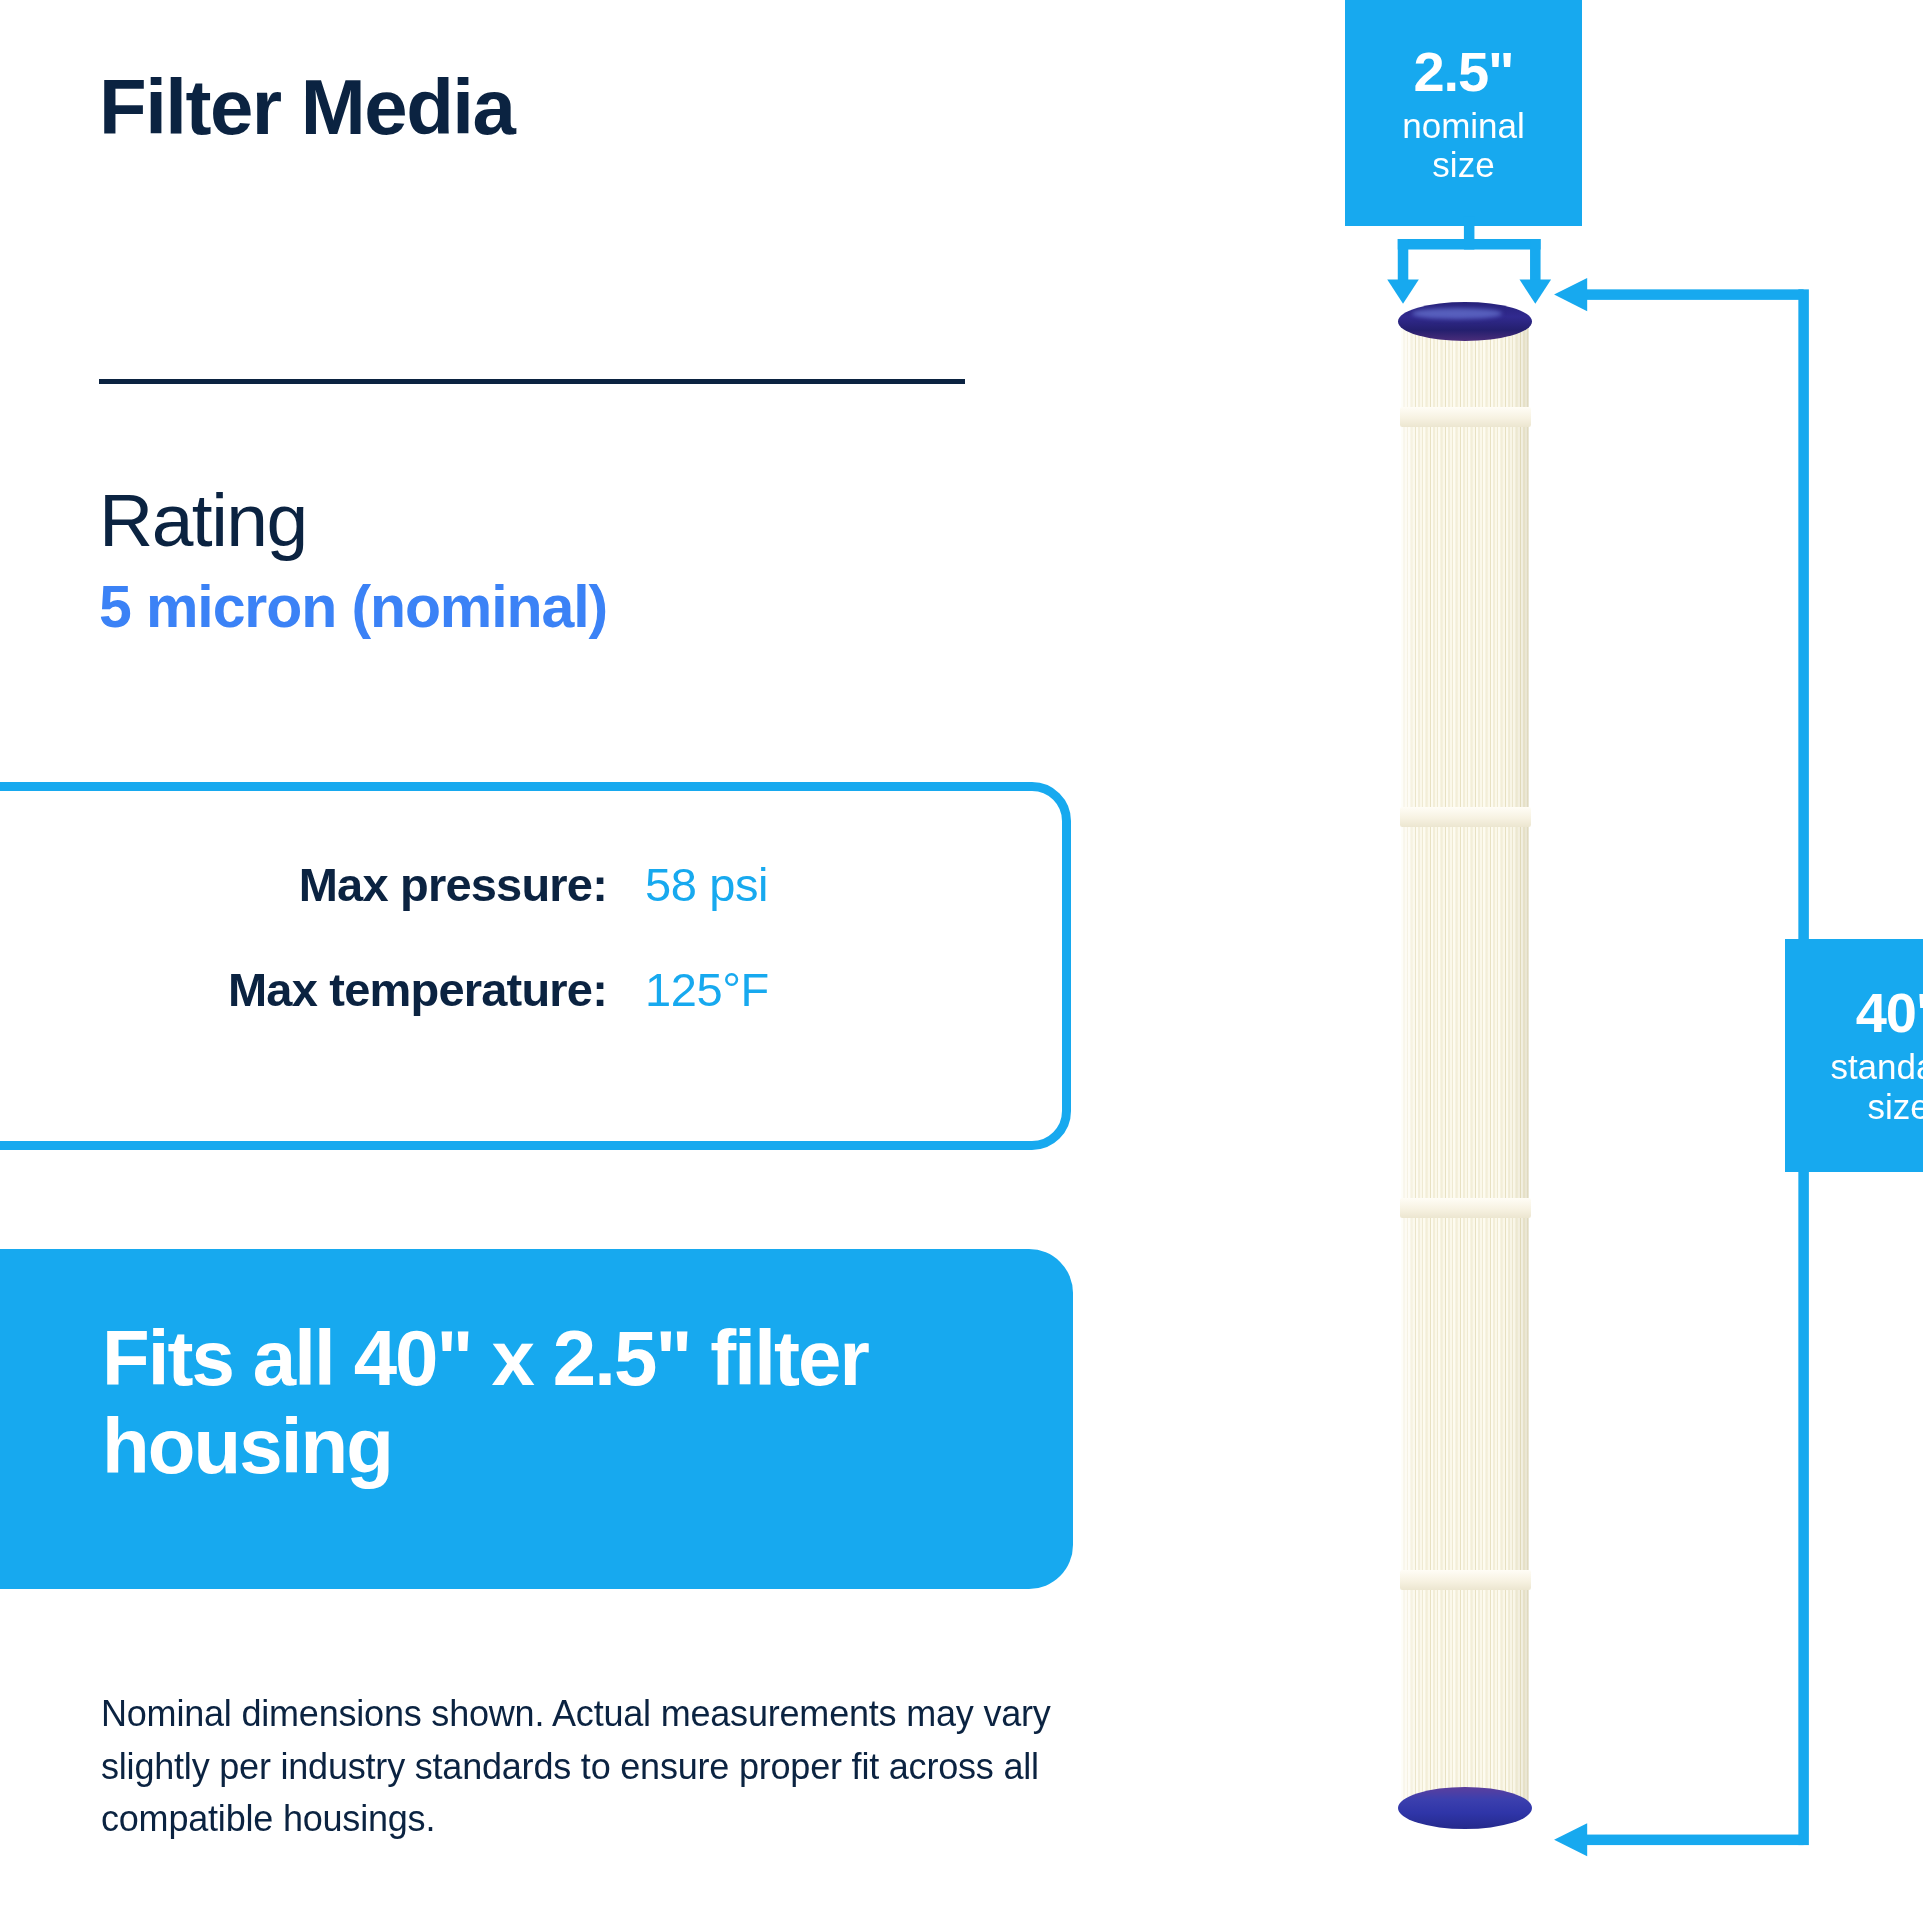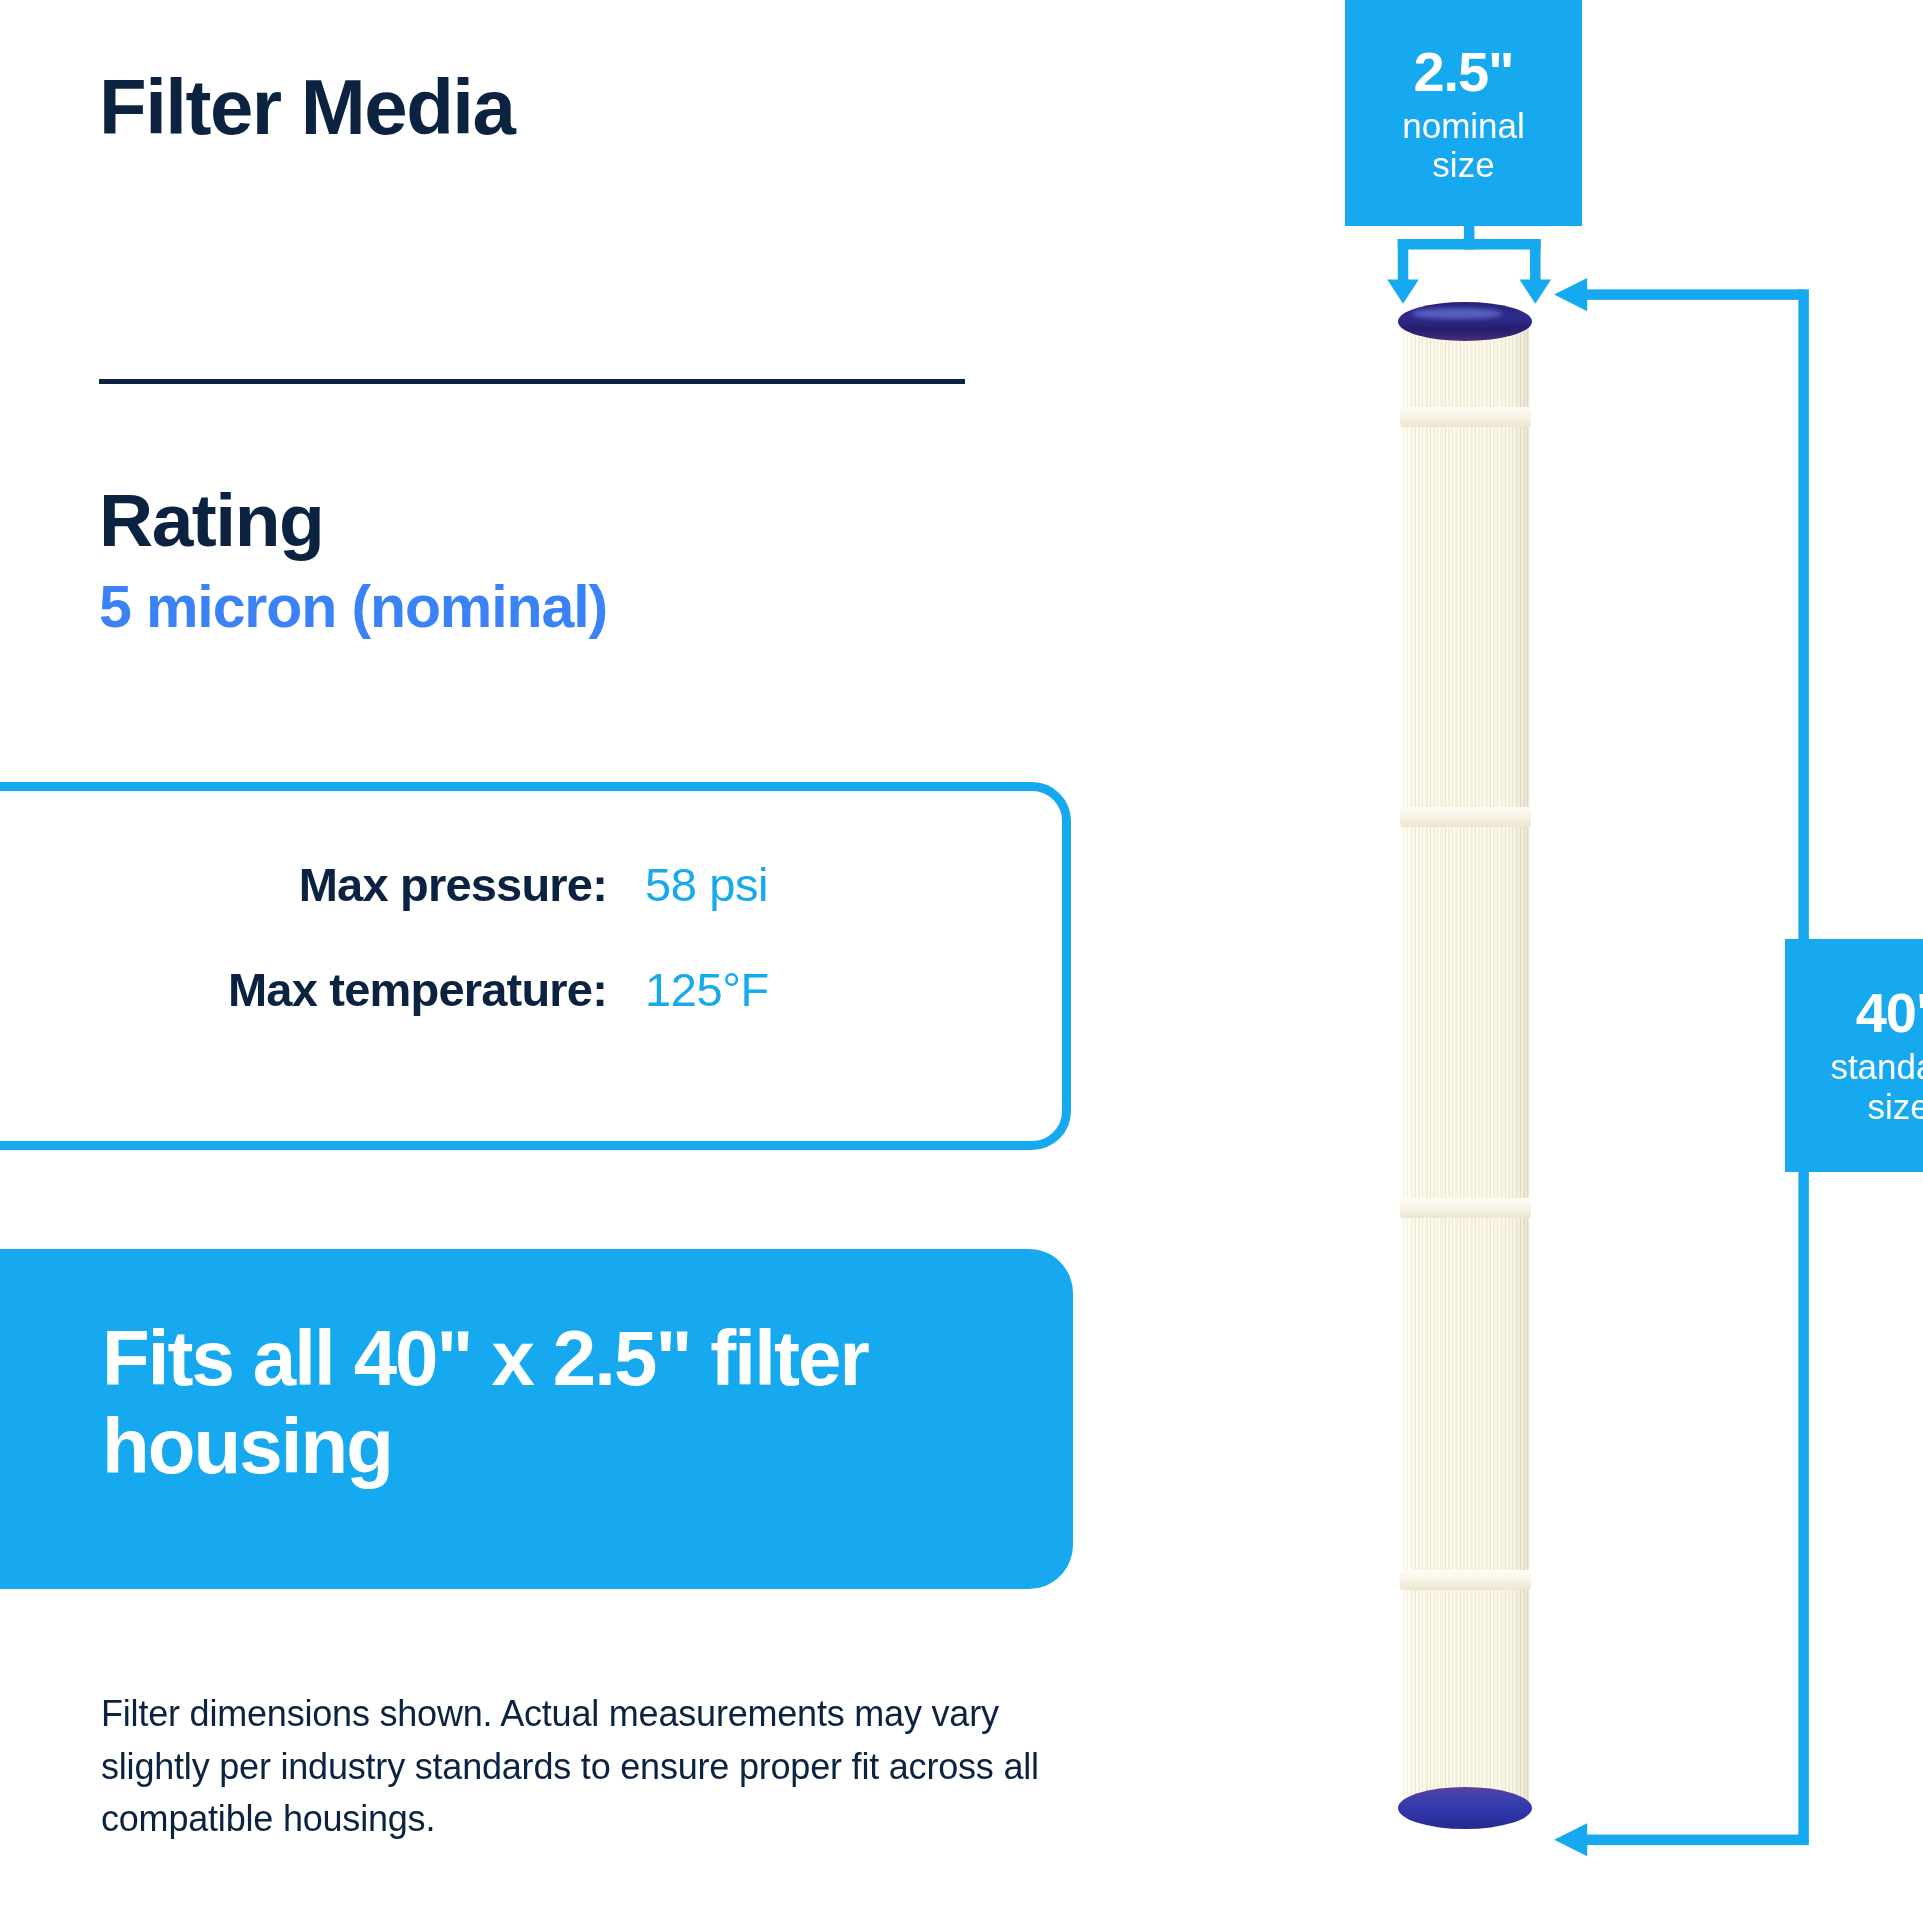--- a/index.html
+++ b/index.html
@@ -25,21 +25,21 @@
     letter-spacing:-1.1px; line-height:1.15; margin-top:12px;
   }
 
   #section-divider {
     position:absolute; left:99px; top:379px;
     width:866px; height:5.3px; background:#0b2341;
   }
 
   .rating-block { position:absolute; left:99px; top:481px; width:902px; }
   .rating-title {
-    font-size:75px; font-weight:700; color:#0b2341;
+    font-size:75px; font-weight:400; color:#0b2341;
     letter-spacing:-1.5px; line-height:1.06;
   }
   .rating-value {
     font-size:59px; font-weight:700; color:#3b82f6;
     letter-spacing:-1.1px; line-height:1.15; margin-top:13.5px;
   }
 
   
   #spec-box {
     position:absolute; left:-45px; top:782px;
@@ -212,21 +212,21 @@
         <span class="spec-label">Max temperature:</span>
         <span class="spec-value">125°F</span>
       </div>
     </div>
   </div>
 
   <div id="cta-banner">
     <div id="cta-text">Fits all 40" x 2.5" filter housing</div>
   </div>
 
-  <div id="footer-note">Filter dimensions shown. Actual measurements may vary slightly per industry standards to ensure proper fit across all compatible housings.</div>
+  <div id="footer-note">Nominal dimensions shown. Actual measurements may vary slightly per industry standards to ensure proper fit across all compatible housings.</div>
 
 </div>
 
 <div id="product-column">
 
   <div id="badge-width">
     <div class="badge-big">2.5"</div>
     <div class="badge-small">
       <span>nominal</span><br>
       <span>size</span>

